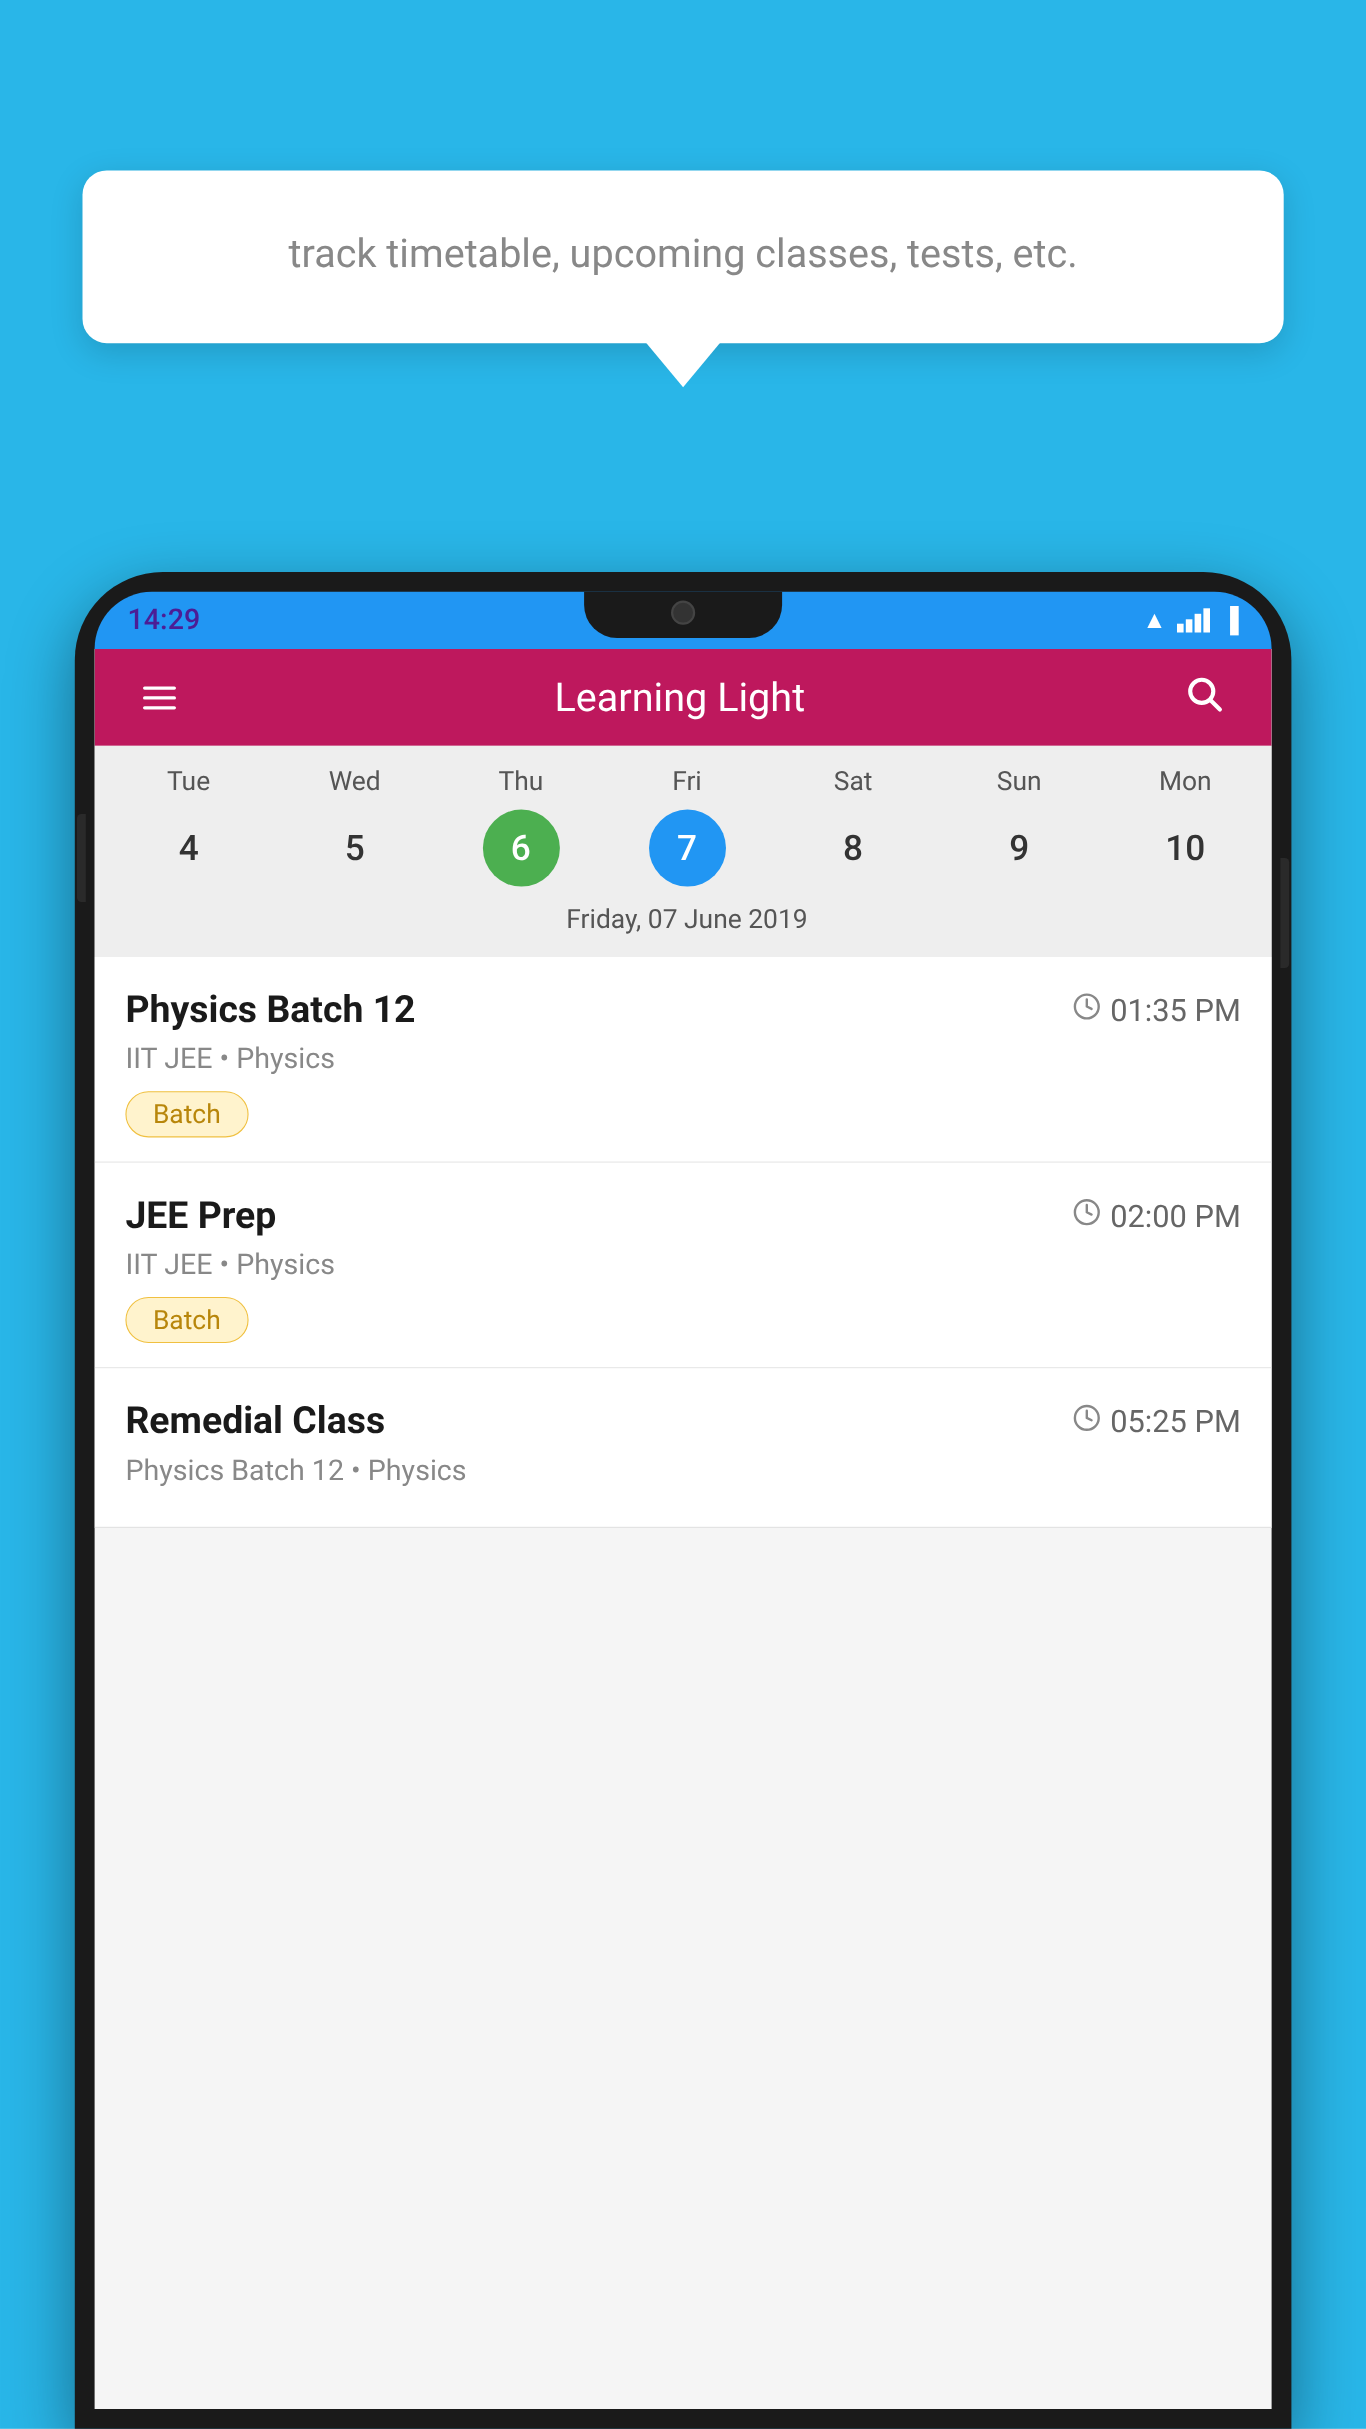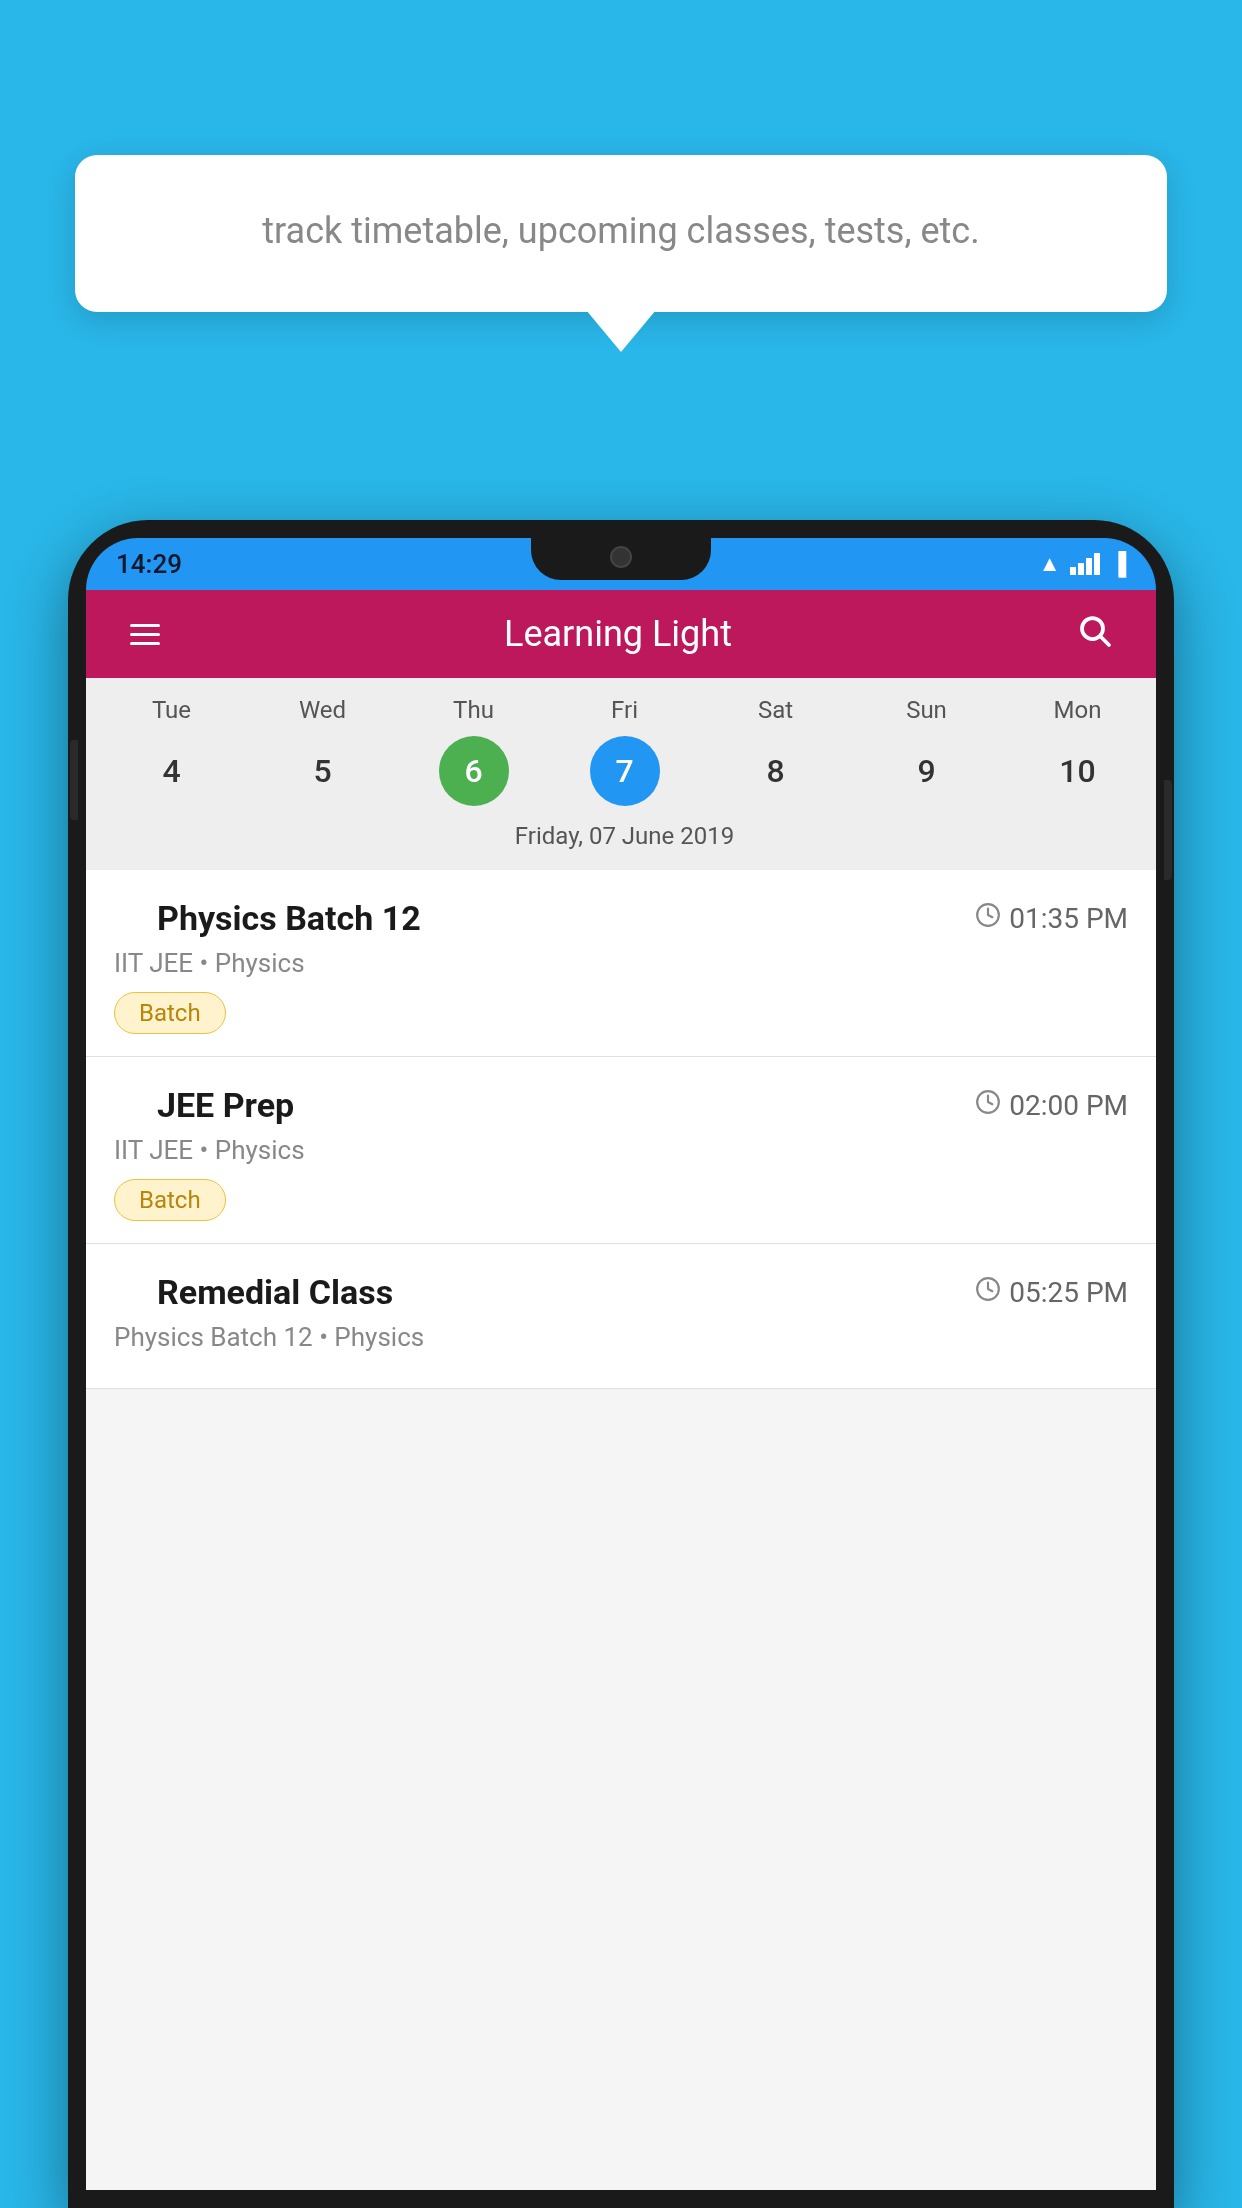--- a/index.html
+++ b/index.html
@@ -98,21 +98,21 @@
       background: #2196f3;
       border-radius: 62px 62px 0 0;
       display: flex;
       align-items: center;
       justify-content: space-between;
       padding: 0 30px;
       position: relative;
     }
 
     .status-time {
-      color: #0f172a;
+      color: #4c1d95;
       font-size: 26px;
       font-weight: 500;
     }
 
     .status-icons {
       display: flex;
       align-items: center;
       gap: 10px;
     }
 
@@ -234,21 +234,20 @@
       padding: 28px 28px 22px 28px;
       border-bottom: 1px solid #e0e0e0;
       background: white;
     }
 
     .schedule-item-header {
       display: flex;
       justify-content: space-between;
       align-items: center;
       margin-bottom: 10px;
-      margin-left: 43px;
     }
 
     .schedule-item-title {
       font-size: 34px;
       font-weight: 700;
       color: #1a1a1a;
     }
 
     .schedule-item-time {
       display: flex;

